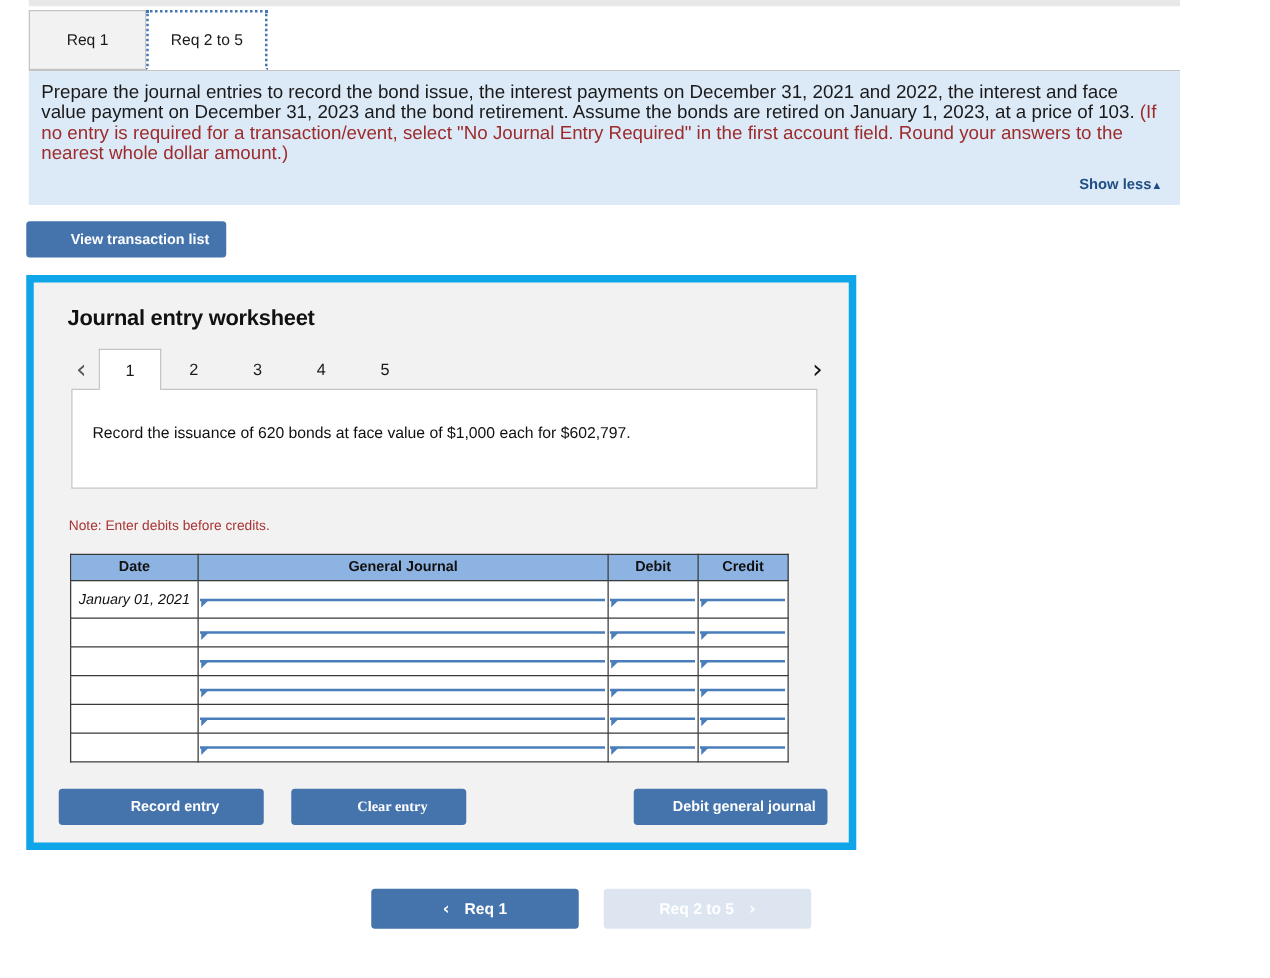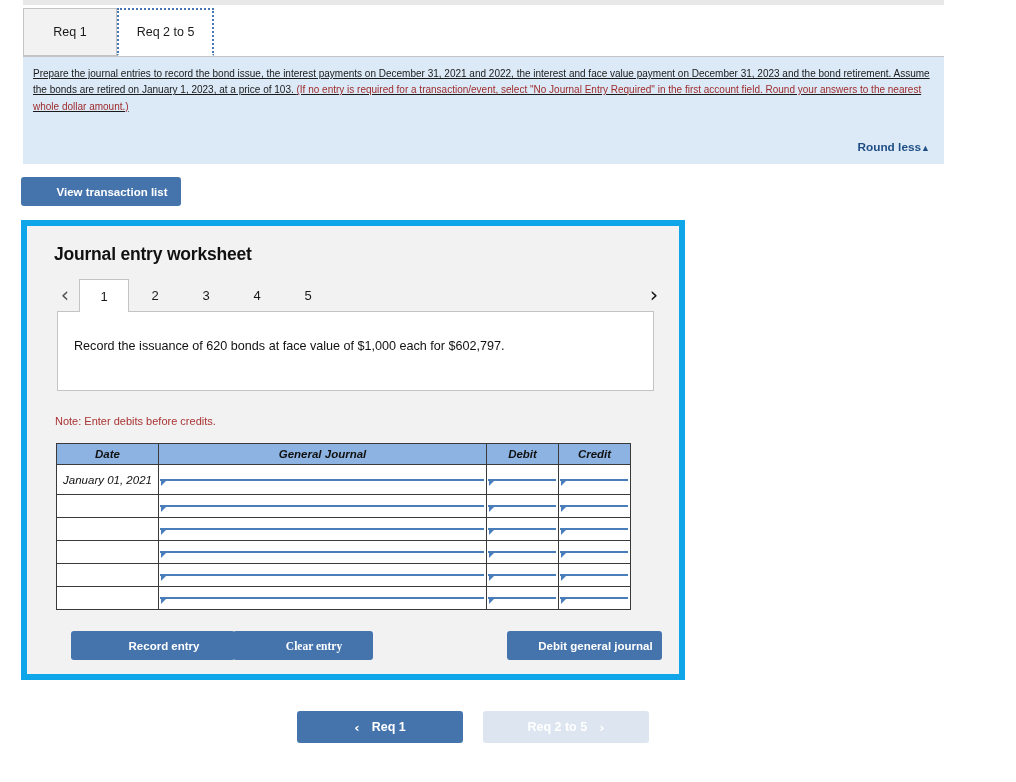--- a/index.html
+++ b/index.html
@@ -72,25 +72,24 @@
     position: absolute;
     left: 23px;
     top: 57px;
     width: 921px;
     height: 107px;
     background: #dce9f7;
     box-sizing: border-box;
     padding: 9px 14px 0 10px;
   }
   .instr-text {
-    font-size: 10px;
+    font-size: 15px;
     line-height: 16.3px;
     color: #1a1a1a;
     margin: 0;
-    text-decoration: underline;
   }
   .instr-red { color: #9d2b2b; }
   .showless {
     position: absolute;
     right: 14px;
     top: 83px;
     font-size: 11.8px;
     font-weight: bold;
     color: #1f4e84;
     cursor: pointer;
@@ -220,21 +219,20 @@
   }
   .jtable th {
     background: #8db3e2;
     border: 1px solid #3a3a3a;
     font-size: 11.5px;
     font-weight: bold;
     color: #111;
     height: 20px;
     padding: 0;
     text-align: center;
-    font-style: italic;
   }
   .jtable td {
     border: 1px solid #3a3a3a;
     padding: 0;
     background: #ffffff;
     vertical-align: middle;
   }
   .col-date  { width: 102px; }
   .col-gj    { width: 328px; }
   .col-debit { width: 72px; }
@@ -271,21 +269,21 @@
     border-left: 6px solid #4a7ebb;
     border-bottom: 6px solid transparent;
   }
   .cellwrap { padding: 1px 2px 1px 1px; height: 100%; box-sizing: border-box; }
 
   
   .ws-btn {
     position: absolute;
     height: 29px;
   }
-  .btn-record { left: 44px;  top: 405px; width: 164px; text-align: center; }
+  .btn-record { left: 20px;  top: 405px; width: 164px; text-align: center; }
   .btn-clear  { left: 206px; top: 405px; width: 140px; font-family: Liberation Serif, serif; }
   .btn-viewgj { left: 480px; top: 405px; width: 155px; }
 
   
   .navbtn {
     position: absolute;
     top: 711px;
     height: 32px;
     border: none;
     border-radius: 3px;
@@ -322,21 +320,21 @@
     <span>Req 1</span>
   </div>
   <div class="reqtab t2">
     <span>Req 2 to 5</span>
   </div>
 </div>
 <div class="reqtabs-underline"></div>
 
 <div class="instructions">
   <p class="instr-text"><span>Prepare the journal entries to record the bond issue, the interest payments on December 31, 2021 and 2022, the interest and face value payment on December 31, 2023 and the bond retirement. Assume the bonds are retired on January 1, 2023, at a price of 103. </span><span class="instr-red">(If no entry is required for a transaction/event, select "No Journal Entry Required" in the first account field. Round your answers to the nearest whole dollar amount.)</span></p>
-  <div class="showless"><span>Round less</span><span class="caret">▲</span></div>
+  <div class="showless"><span>Show less</span><span class="caret">▲</span></div>
 </div>
 
 <button class="btn-blue view-trans">
   <span>View transaction list</span>
 </button>
 
 <div class="worksheet">
 
   <div class="ws-title">Journal entry worksheet</div>
 

